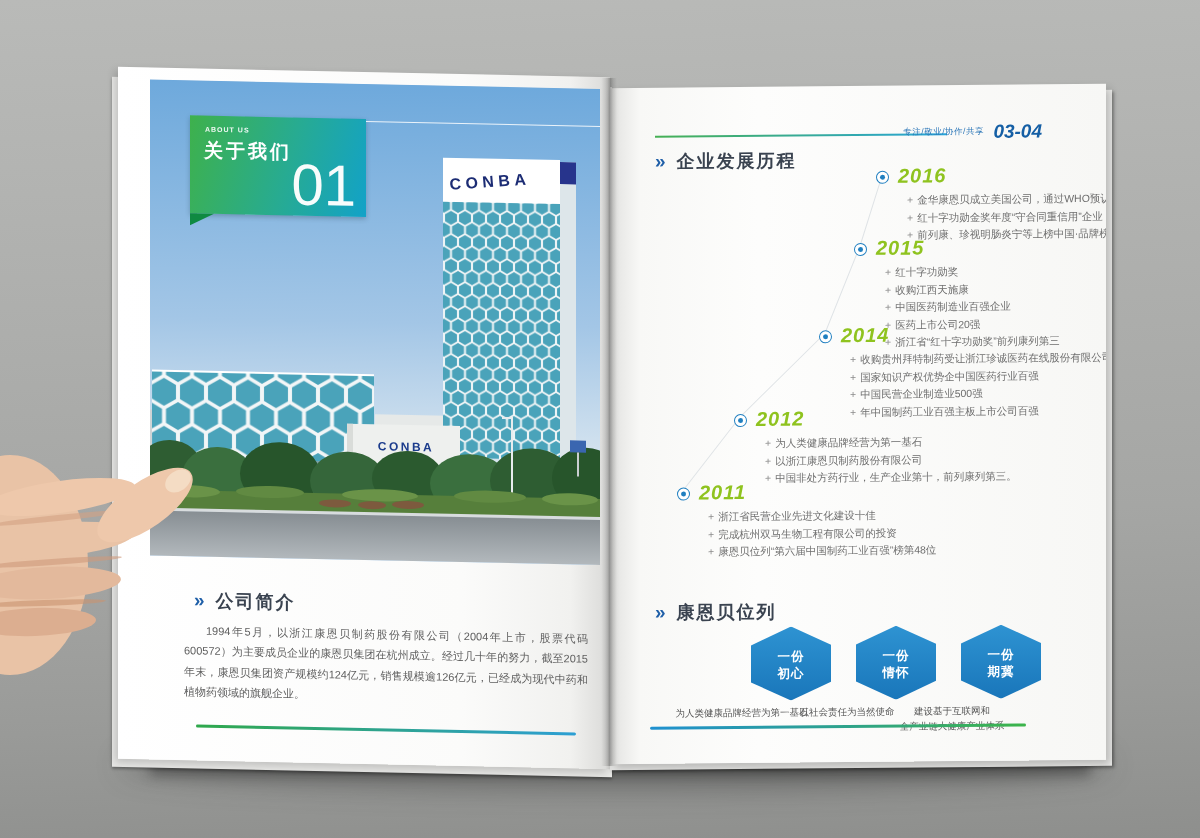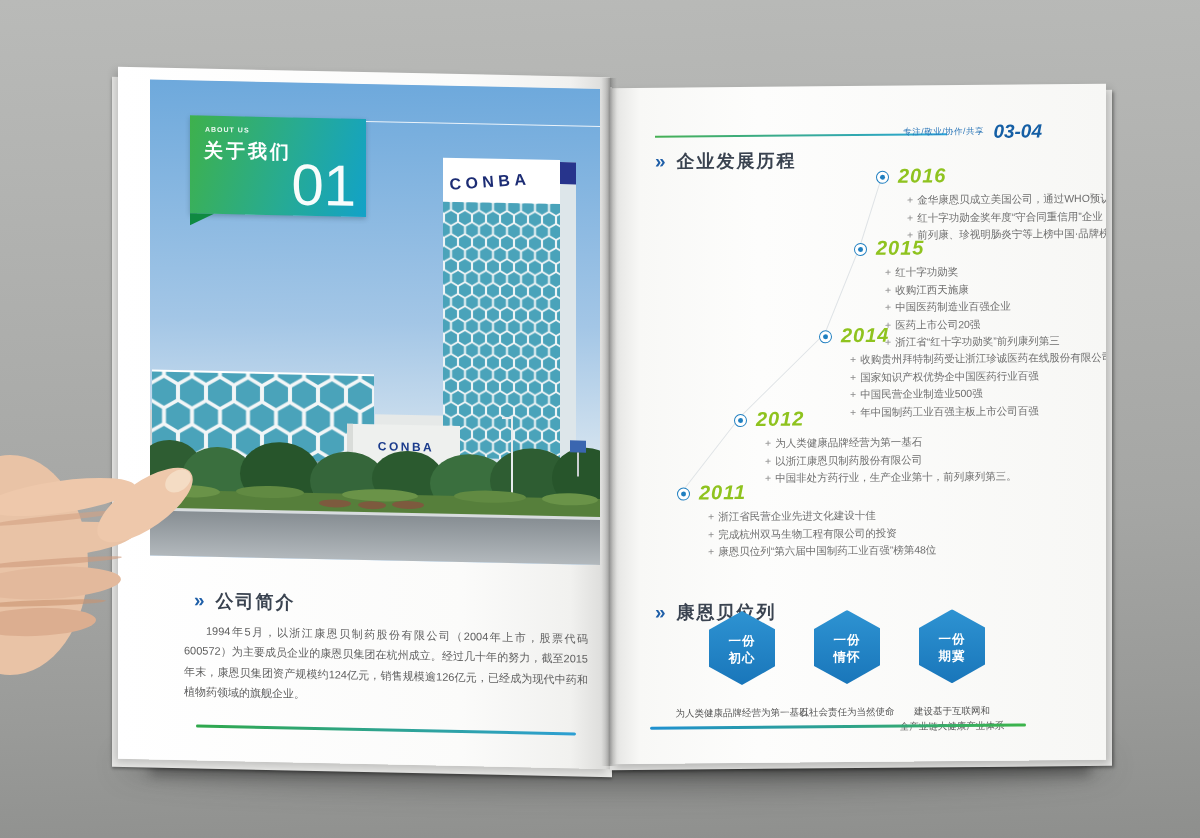--- a/index.html
+++ b/index.html
@@ -56,23 +56,23 @@
   .milestone{position:absolute;}
   .marker{position:absolute;left:-22px;top:5px;width:11px;height:11px;border:1.5px solid #1f7fc0;border-radius:50%;background:#fff;display:flex;align-items:center;justify-content:center;}
   .marker i{width:5px;height:5px;border-radius:50%;background:#1f7fc0;}
   .year{font-size:20px;font-weight:bold;font-style:italic;color:#8fc31f;letter-spacing:1px;line-height:1;}
   .items{margin-top:6px;margin-left:9px;}
   .tl-item{display:flex;gap:4px;font-size:10.5px;color:#6e6e6e;line-height:17.5px;white-space:nowrap;}
   .tl-item .plus{color:#8a8a8a;}
   .connector{left:0;top:0;width:496px;height:676px;pointer-events:none;}
   
   .cul-head{left:45px;top:513px;}
-  .hex{position:absolute;width:66px;height:74px;top:524px;color:#fff;text-align:center;
+  .hex{position:absolute;width:80px;height:74px;top:540px;color:#fff;text-align:center;
     clip-path:polygon(50% 0,100% 25%,100% 75%,50% 100%,0 75%,0 25%);
-    background:linear-gradient(180deg,#2e93d2,#1976ba);}
+    background:linear-gradient(180deg,#2e93d2,#1976ba);margin-left:42px;}
   .hex .hx{margin-top:22px;font-size:12.5px;font-weight:bold;line-height:1.35;letter-spacing:1px;}
   .vcap{position:absolute;top:618px;width:150px;text-align:center;font-size:9.5px;color:#555;line-height:1.6;}
   .rule-right{left:40px;top:639px;width:376px;height:3px;background:linear-gradient(to right,#1f90d0,#3cb44a);border-radius:2px;}
   
   .hand{left:0;top:380px;width:210px;height:300px;z-index:40;}
 </style>
 </head>
 <body>
 
 <div class="abs book-shadow"></div>

